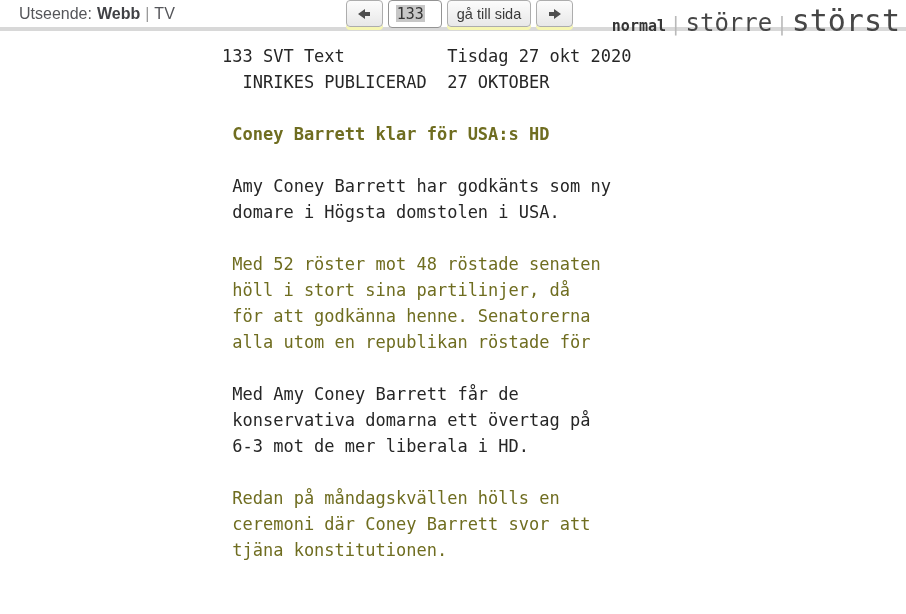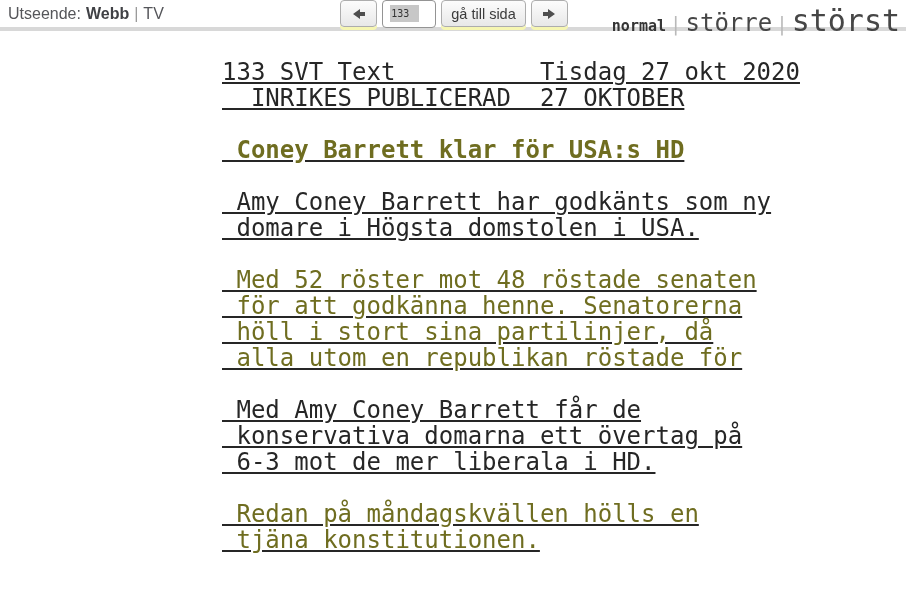--- a/index.html
+++ b/index.html
@@ -12,21 +12,21 @@
   *{box-sizing:border-box;}
   html,body{margin:0;padding:0;}
   body{
     width:906px;height:614px;overflow:hidden;background:#ffffff;
     font-family:"Liberation Sans",sans-serif;
   }
 
   
   .toolbar{
     display:flex;align-items:center;
-    height:31px;padding:0 6px 0 8px;
+    height:31px;padding:0 6px 0 19px;
     background:#ffffff;
     border-bottom:4px solid var(--toolbar-border);
   }
   .tb-left{flex:1;display:flex;align-items:center;font-size:16px;color:var(--toolbar-gray-text);white-space:pre;}
   .tb-left .opt{cursor:pointer;}
   .tb-left .opt.active{font-weight:bold;color:#404145;text-align:right;}
   .tb-left .sep{color:#9a9a9a;margin:0 5px;}
   .tb-left .lbl{margin-right:5px;}
 
   .tb-center{display:flex;align-items:center;gap:5px;}
@@ -36,44 +36,43 @@
     border:1px solid #adadad;border-radius:4px;
     background:linear-gradient(#fcfcfc,#e8e8e8);
     box-shadow:0 3px 0 var(--button-highlight-yellow);
     display:inline-flex;align-items:center;justify-content:center;
     cursor:pointer;padding:0 9px;
     font-family:"Liberation Sans",sans-serif;font-size:14.5px;color:#3a3a3a;text-align:center;
   }
   .page-input{
     width:54px;height:28px;
     border:1px solid #949494;border-radius:4px;
-    font-family:"DejaVu Sans Mono",monospace;font-size:10px;color:#333333;
+    font-family:"DejaVu Sans Mono",monospace;font-size:15px;color:#333333;
     padding:0 0 0 8px;outline:none;
     background-color:#ffffff;
     background-image:linear-gradient(#c7c7c7,#c7c7c7);
     background-size:29px 17px;background-position:7px center;background-repeat:no-repeat;
   }
   .arrow-svg{display:block;}
 
   .tb-right{flex:1;display:flex;align-items:baseline;justify-content:flex-end;
     font-family:"DejaVu Sans Mono",monospace;color:#464646;white-space:nowrap;}
   .tb-right .size-opt{cursor:pointer;}
   .size-normal{font-size:15px;font-weight:bold;color:#353535;}
   .size-larger{font-size:24px;margin-top:20px;}
   .size-largest{font-size:30px;}
   .tb-right .sep2{font-size:19px;color:#b9b9b9;margin:0 4px;font-weight:normal;}
 
   
   .content{background:#ffffff;}
   .teletext{
     font-family:"DejaVu Sans Mono",monospace;
-    font-size:24px;line-height:26px;
-    padding:28px 0 0 222px;
+    font-size:17px;line-height:26px;
+    padding:12px 0 0 222px;
     color:var(--dark-text);
-    text-decoration:underline;
   }
   .tt-line{height:26px;white-space:pre;}
   .tt-olive{color:var(--olive-text);}
   .tt-bold{font-weight:bold;}
 </style>
 </head>
 <body>
 
 <div class="toolbar">
   <div class="tb-left">
@@ -111,24 +110,25 @@
   <div class="teletext">
       <div class="tt-line">133 SVT Text          Tisdag 27 okt 2020</div>
       <div class="tt-line">  INRIKES PUBLICERAD  27 OKTOBER</div>
       <div class="tt-line"></div>
       <div class="tt-line tt-olive tt-bold"> Coney Barrett klar för USA:s HD</div>
       <div class="tt-line"></div>
       <div class="tt-line"> Amy Coney Barrett har godkänts som ny</div>
       <div class="tt-line"> domare i Högsta domstolen i USA.</div>
       <div class="tt-line"></div>
       <div class="tt-line tt-olive"> Med 52 röster mot 48 röstade senaten</div>
+      <div class="tt-line tt-olive"> höll i stort sina partilinjer, då</div>
       <div class="tt-line tt-olive"> för att godkänna henne. Senatorerna</div>
-      <div class="tt-line tt-olive"> höll i stort sina partilinjer, då</div>
       <div class="tt-line tt-olive"> alla utom en republikan röstade för</div>
       <div class="tt-line"></div>
       <div class="tt-line"> Med Amy Coney Barrett får de</div>
       <div class="tt-line"> konservativa domarna ett övertag på</div>
       <div class="tt-line"> 6-3 mot de mer liberala i HD.</div>
       <div class="tt-line"></div>
       <div class="tt-line tt-olive"> Redan på måndagskvällen hölls en</div>
+      <div class="tt-line tt-olive"> ceremoni där Coney Barrett svor att</div>
       <div class="tt-line tt-olive"> tjäna konstitutionen.</div>
     </div>
 </div>
 
 </body></html>

